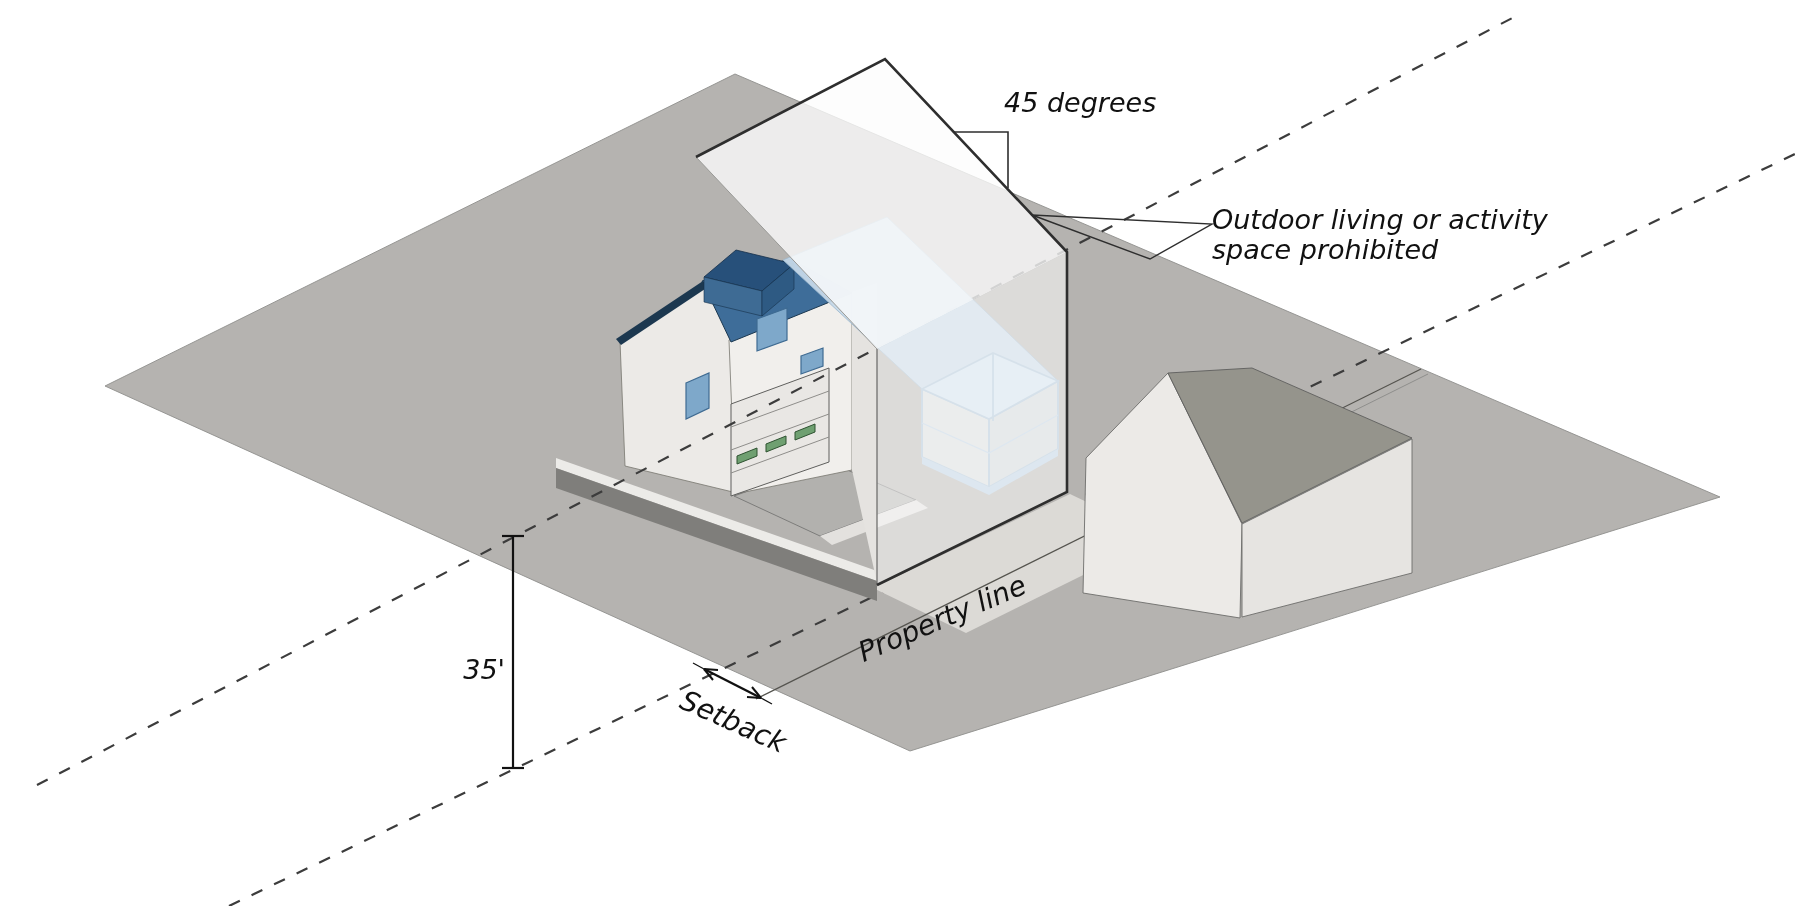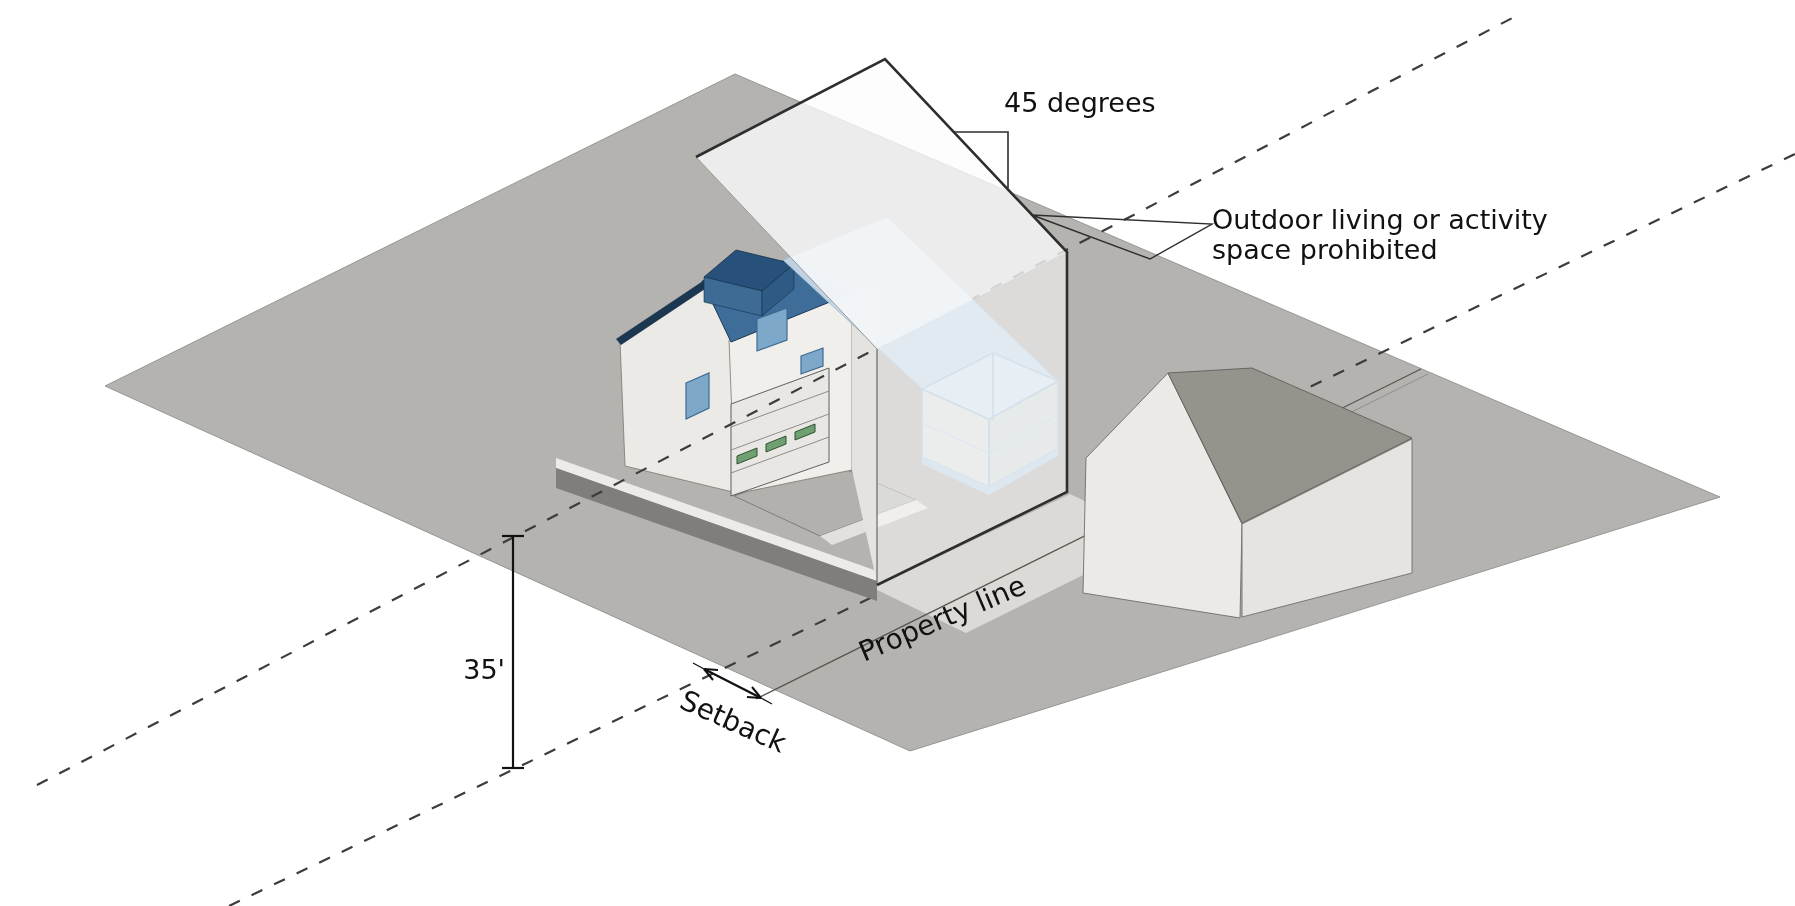--- a/index.html
+++ b/index.html
@@ -1,17 +1,17 @@
 <!DOCTYPE html>
 <html><head>
 <meta charset="utf-8">
 <style>
   html,body{margin:0;padding:0;background:#fff;}
   body{font-family:"DejaVu Sans",sans-serif;}
-  .stage{position:relative;width:1795px;height:906px;background:#ffffff;overflow:hidden;}
+  .stage{position:relative;width:1795px;height:906px;background:#ffffff;overflow:hidden;font-style:italic;}
   svg{display:block;}
   text{fill:#111;}
   .lbl{font-size:27px;}
   .lbl-rot{font-size:28px;}
 </style>
 </head>
 <body>
 
 <div class="stage">
 <svg width="1795" height="906" viewBox="0 0 1795 906">

